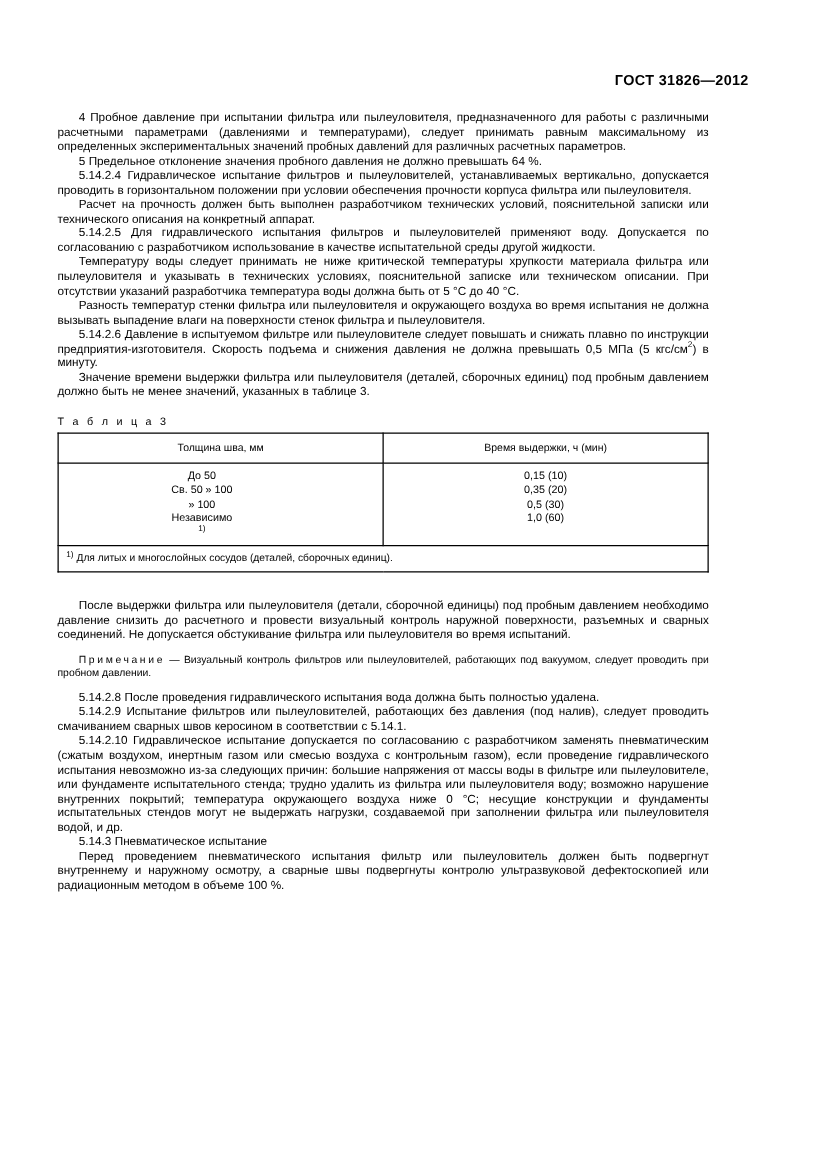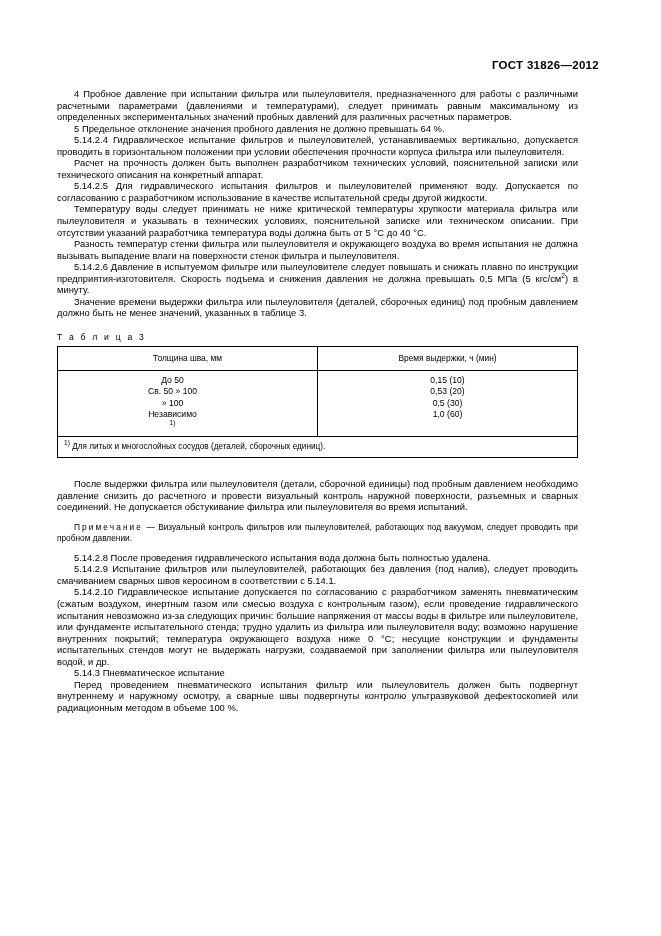--- a/index.html
+++ b/index.html
@@ -26,21 +26,21 @@
     position: absolute;
     top: 59px;
     right: 62px;
     font-size: 11.5px;
     font-weight: bold;
     letter-spacing: 0.3px;
     white-space: nowrap;
   }
   .content {
     position: absolute;
-    left: 57px;
+    left: 46px;
     top: 88px;
     width: 521px;
   }
   p.para {
     margin: 0;
     font-size: 9.4px;
     line-height: 11.55px;
     text-align: justify;
     text-indent: 17px;
     word-spacing: 0.1px;
@@ -151,21 +151,21 @@
             <span class="row-lines">
               <span>До 50</span>
               <span>Св.  50 » 100</span>
               <span>»  100</span>
               <span><span>Независимо</span><sup>1)</sup></span>
             </span>
           </td>
           <td class="cellcol">
             <span class="row-lines">
               <span>0,15 (10)</span>
-              <span>0,53 (20)</span>
+              <span>0,35 (20)</span>
               <span>0,5 (30)</span>
               <span>1,0 (60)</span>
             </span>
           </td>
         </tr>
       </tbody>
       <tfoot>
         <tr>
           <td colspan="2"><sup>1)</sup>&nbsp;<span>Для литых и многослойных сосудов (деталей, сборочных единиц).</span></td>
         </tr>

